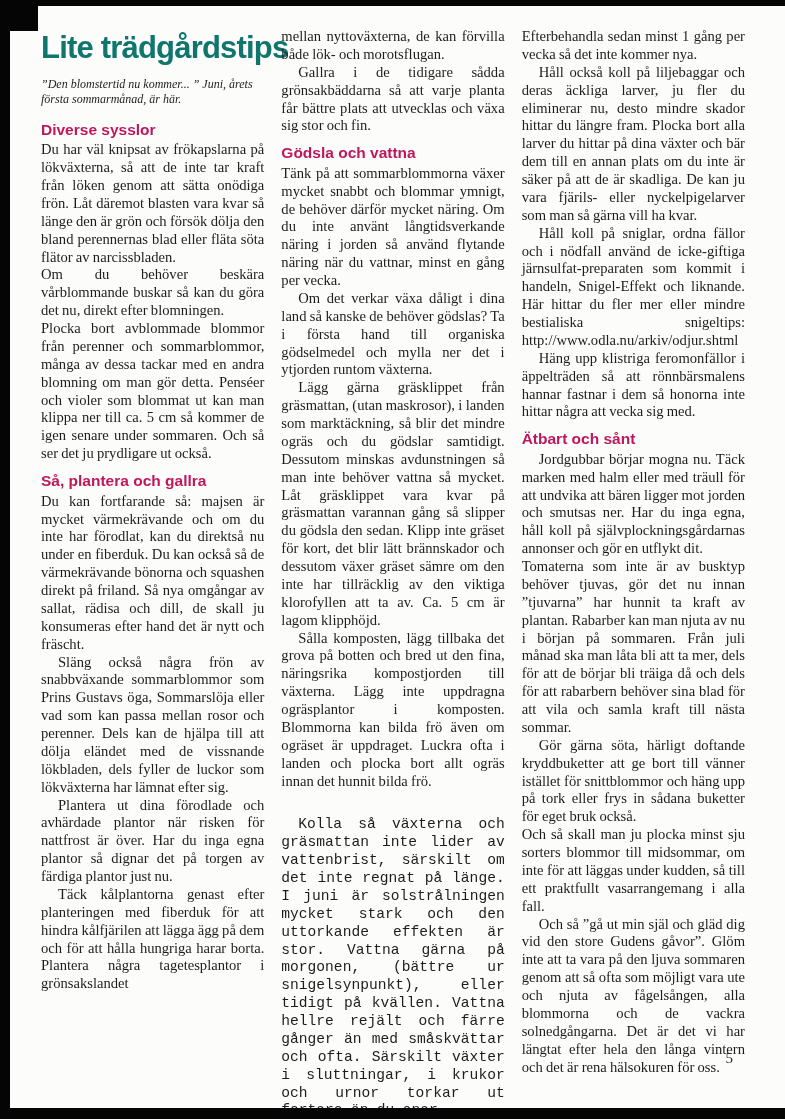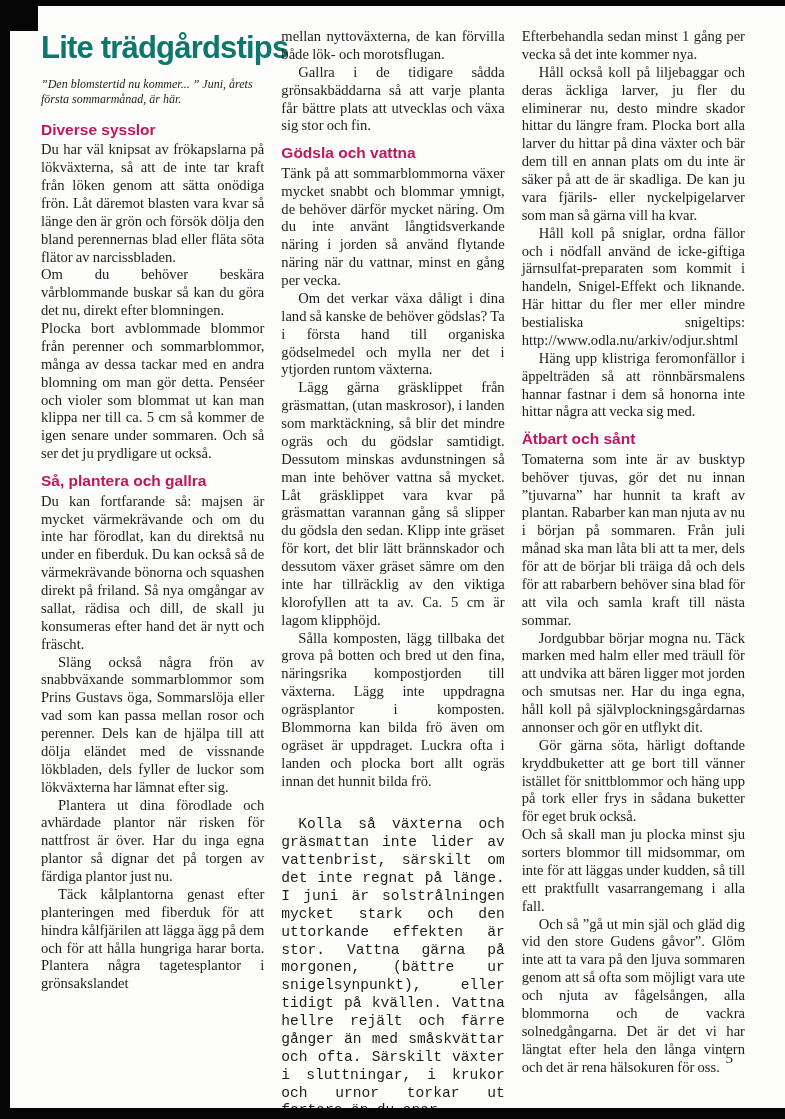--- a/index.html
+++ b/index.html
@@ -104,22 +104,22 @@
         <h2 class="section-heading">Jaga odjur och ogräs</h2>
         <p class="body-para">Gå varje dag på lusvandring i trädgården. Om du städar direkt så kanske du slipper ta till starkare medel sedan. En dusch från vattenslangen kan vara rätt så effektiv.</p>
         <p class="body-para">Gör en egen antilusvätska av 0,5 - 1 dl såpa, 1 l vatten och 0,5 dl T-sprit. Spreja 3 dagar i rad eller tills lössen är borta.</p>
       </div>
     <div class="col">
         <p class="body-para">Efterbehandla sedan minst 1 gång per vecka så det inte kommer nya.</p>
         <p class="body-para indent">Håll också koll på liljebaggar och deras äckliga larver, ju fler du eliminerar nu, desto mindre skador hittar du längre fram. Plocka bort alla larver du hittar på dina växter och bär dem till en annan plats om du inte är säker på att de är skadliga. De kan ju vara fjärils- eller nyckelpigelarver som man så gärna vill ha kvar.</p>
         <p class="body-para indent">Håll koll på sniglar, ordna fällor och i nödfall använd de icke-giftiga järnsulfat-preparaten som kommit i handeln, Snigel-Effekt och liknande. Här hittar du fler mer eller mindre bestialiska snigeltips: http://www.odla.nu/arkiv/odjur.shtml</p>
         <p class="body-para indent">Häng upp klistriga feromonfällor i äppelträden så att rönnbärsmalens hannar fastnar i dem så honorna inte hittar några att vecka sig med.</p>
         <h2 class="section-heading">Ätbart och sånt</h2>
+        <p class="body-para indent">Jordgubbar börjar mogna nu. Täck marken med halm eller med träull för att undvika att bären ligger mot jorden och smutsas ner. Har du inga egna, håll koll på självplockningsgårdarnas annonser och gör en utflykt dit.</p>
         <p class="body-para">Tomaterna som inte är av busktyp behöver tjuvas, gör det nu innan ”tjuvarna” har hunnit ta kraft av plantan. Rabarber kan man njuta av nu i början på sommaren. Från juli månad ska man låta bli att ta mer, dels för att de börjar bli träiga då och dels för att rabarbern behöver sina blad för att vila och samla kraft till nästa sommar.</p>
-        <p class="body-para indent">Jordgubbar börjar mogna nu. Täck marken med halm eller med träull för att undvika att bären ligger mot jorden och smutsas ner. Har du inga egna, håll koll på självplockningsgårdarnas annonser och gör en utflykt dit.</p>
         <p class="body-para indent">Gör gärna söta, härligt doftande kryddbuketter att ge bort till vänner istället för snittblommor och häng upp på tork eller frys in sådana buketter för eget bruk också.</p>
         <p class="body-para">Och så skall man ju plocka minst sju sorters blommor till midsommar, om inte för att läggas under kudden, så till ett praktfullt vasarrangemang i alla fall.</p>
         <p class="body-para indent">Och så ”gå ut min själ och gläd dig vid den store Gudens gåvor”. Glöm inte att ta vara på den ljuva sommaren genom att så ofta som möjligt vara ute och njuta av fågelsången, alla blommorna och de vackra solnedgångarna. Det är det vi har längtat efter hela den långa vintern och det är rena hälsokuren för oss.</p>
       </div>
   </div>
 
   <div class="page-number">5</div>
 
   <div class="edge-top"></div>
   <div class="edge-bottom"></div>

